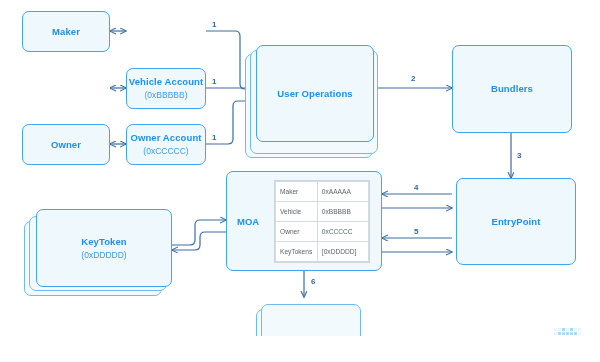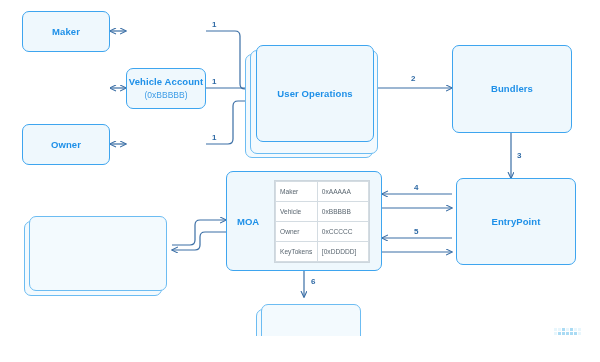--- a/index.html
+++ b/index.html
@@ -163,20 +163,24 @@
   <div class="node" style="left:22px; top:124px; width:88px; height:41px;">
     <div class="title">Owner</div>
   </div>
 
 
   <div class="node" style="left:126px; top:68px; width:80px; height:41px;">
     <div class="title">Vehicle Account</div>
     <div class="sub">(0xBBBBB)</div>
   </div>
 
+  <div class="node" style="left:126px; top:124px; width:80px; height:41px;">
+    <div class="title">Owner Account</div>
+    <div class="sub">(0xCCCCC)</div>
+  </div>
 
   <div class="stack-card" style="left:245px; top:54px; width:128px; height:104px;"></div>
   <div class="stack-card" style="left:250px; top:50px; width:128px; height:104px;"></div>
   <div class="node" style="left:452px; top:45px; width:120px; height:88px;">
     <div class="title">Bundlers</div>
   </div>
 
   <div class="node" style="left:256px; top:45px; width:118px; height:97px;">
     <div class="title">User Operations</div>
   </div>
@@ -205,20 +209,24 @@
         <tr>
           <td class="k">KeyTokens</td>
           <td class="v">[0xDDDDD]</td>
         </tr>
       </tbody>
     </table>
   </div>
 
   <div class="stack-card" style="left:24px; top:221px; width:138px; height:75px;"></div>
   <div class="stack-card" style="left:29px; top:216px; width:138px; height:75px;"></div>
+  <div class="node" style="left:36px; top:209px; width:136px; height:78px;">
+    <div class="title">KeyToken</div>
+    <div class="sub">(0xDDDDD)</div>
+  </div>
 
   <div class="stack-card" style="left:256px; top:309px; width:100px; height:45px;"></div>
   <div class="stack-card" style="left:261px; top:304px; width:100px; height:45px;"></div>
 
   <div class="elabel" style="left:212px; top:20px;">1</div>
   <div class="elabel" style="left:212px; top:77px;">1</div>
   <div class="elabel" style="left:212px; top:133px;">1</div>
   <div class="elabel" style="left:411px; top:74px;">2</div>
   <div class="elabel" style="left:517px; top:151px;">3</div>
   <div class="elabel" style="left:414px; top:183px;">4</div>

